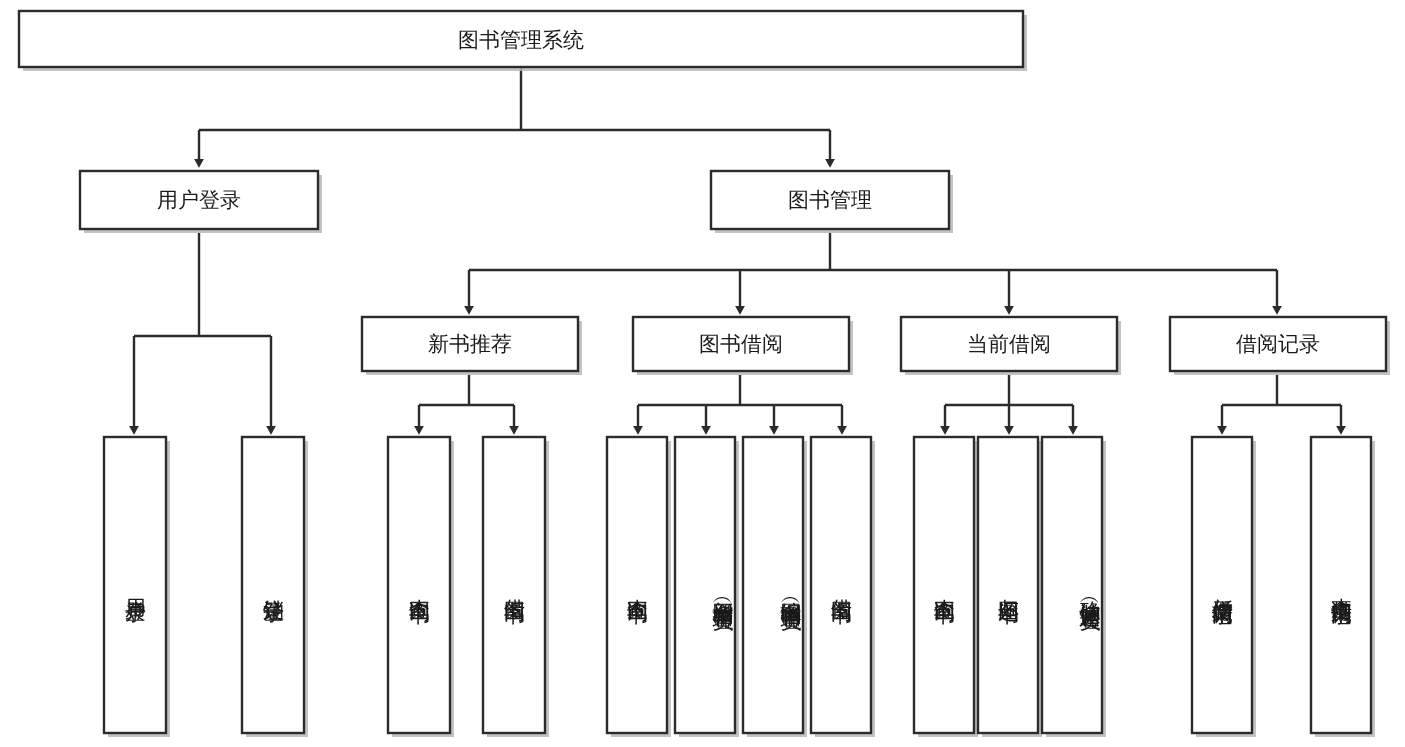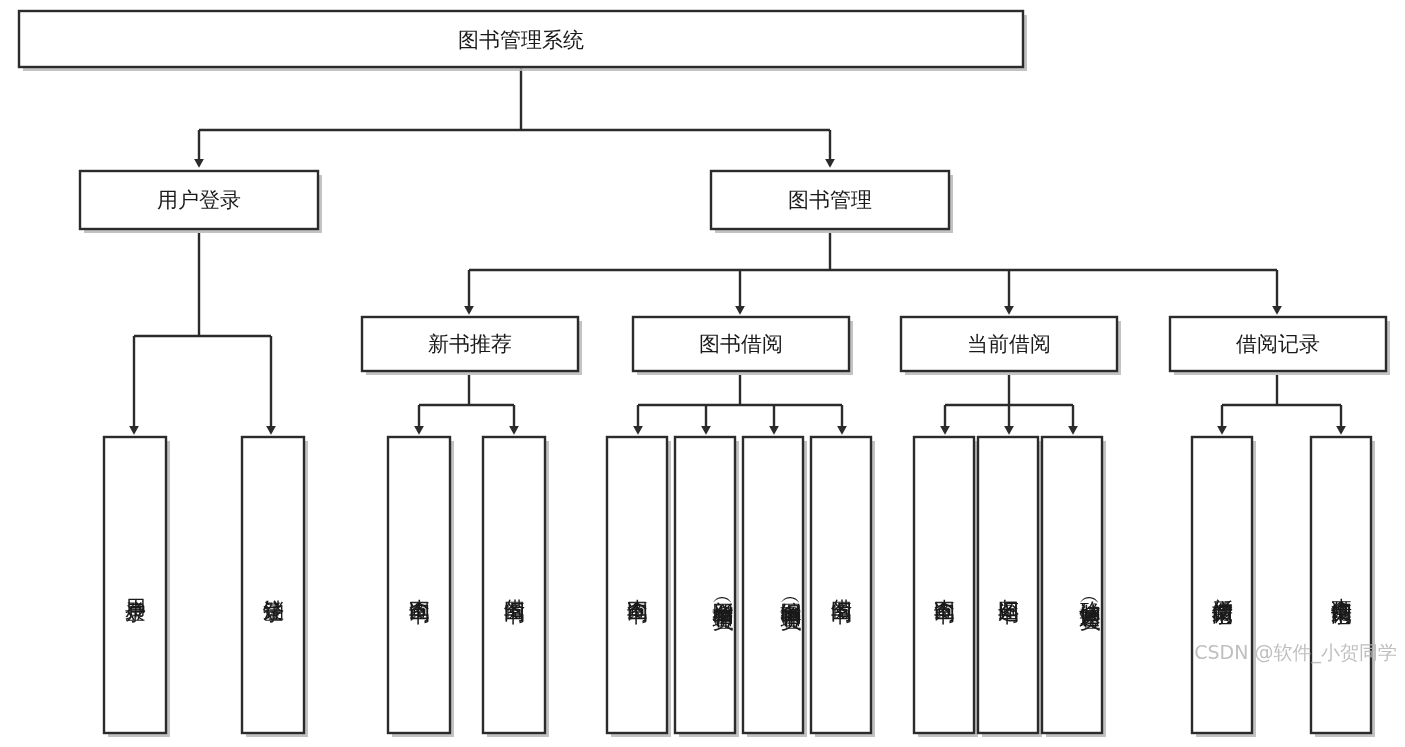--- a/index.html
+++ b/index.html
@@ -253,14 +253,13 @@
   <div class="leaf-label" style="left:743px; top:437px; width:60px; height:296px; align-items:flex-start; padding-top:12px; box-sizing:border-box;">编辑图书（管理员）</div>
   <div class="leaf-label" style="left:811px; top:437px; width:60px; height:296px;">借阅图书</div>
 
   <div class="leaf-label" style="left:914px; top:437px; width:60px; height:296px;">查询图书</div>
   <div class="leaf-label" style="left:978px; top:437px; width:60px; height:296px;">归还图书</div>
   <div class="leaf-label" style="left:1042px; top:437px; width:60px; height:296px; align-items:flex-start; padding-top:12px; box-sizing:border-box;">确认归还（管理员）</div>
 
   <div class="leaf-label" style="left:1192px; top:437px; width:60px; height:296px;">新增借阅记录</div>
   <div class="leaf-label" style="left:1311px; top:437px; width:60px; height:296px;">查询借阅记录</div>
 
-  <div class="watermark">CSDN @软件_小贺同学</div>
 </div>
 
 </body></html>

